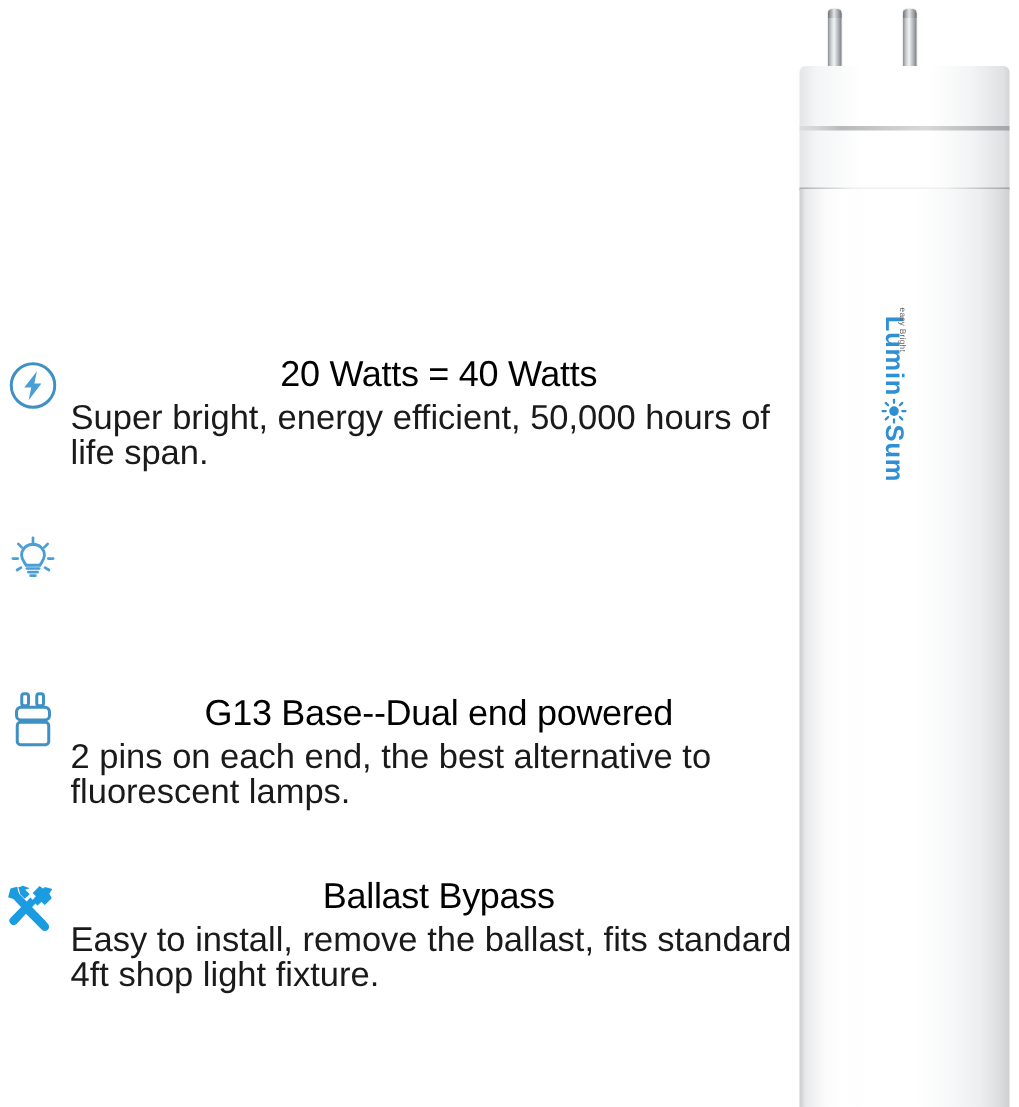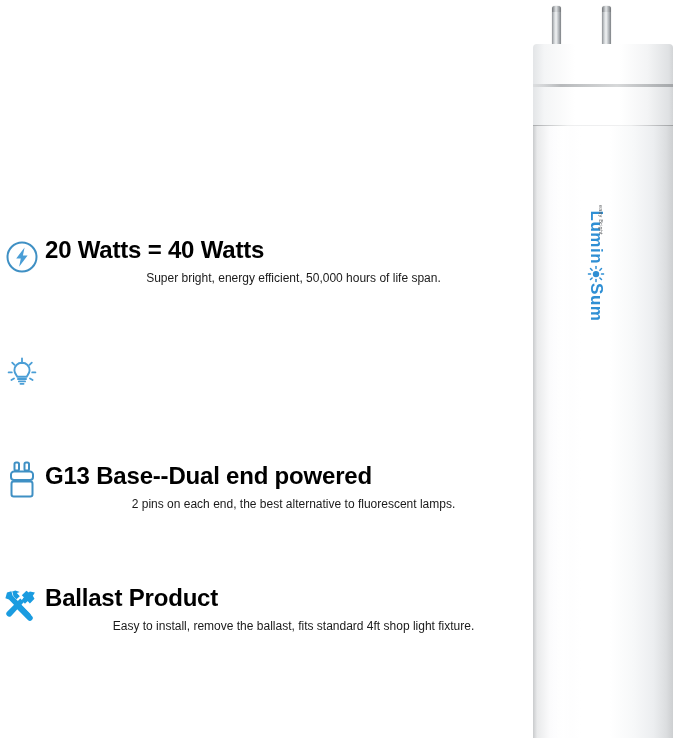--- a/index.html
+++ b/index.html
@@ -58,34 +58,34 @@
     top: 5px;
     width: 34px;
     height: 36px;
     display: block;
   }
   .feature-icon svg { display: block; }
 
   .feature-title {
     font-size: 24px;
     line-height: 30px;
-    font-weight: bold;
+    font-weight: normal;
     color: #000000;
     margin: 2px 0 2px 0;
     letter-spacing: -0.2px;
+    text-align: center;
   }
 
   .feature-desc {
-    font-size: 12px;
+    font-size: 23px;
     line-height: 23px;
     color: #1a1a1a;
     margin: 0;
     padding-left: 2px;
     max-width: 500px;
-    text-align: center;
   }
 
   
   .feature-1 .feature-title { margin-top: 2px; }
   .feature-2 .feature-icon { top: 8px; }
   .feature-3 .feature-icon { top: 0px; }
   .feature-4 .feature-icon { top: 7px; }
 
   
   .product-photo {
@@ -279,21 +279,21 @@
           </g>
           <g fill="#1b9ce0">
 
             <path d="M4.0 1.6 a5.6 5.6 0 0 0 6.9 7.2 L26.6 24.6 a2.6 2.6 0 0 1 -3.7 3.7 L7.4 12.6 A5.6 5.6 0 0 0 0.4 5.6 l3.3 3.3 l-0.9 3.0 l-3.1 0.9 Z" opacity="0"></path>
             <path d="M2.0 2.4 l4.3 -1.2 l1.4 4.6 L25.0 23.6 a2.7 2.7 0 1 1 -3.9 3.8 L3.9 9.4 L0.4 8.2 Z"></path>
             <path d="M29.9 2.6 l-5.1 -1.2 l-3.0 3.1 l-4.0 4.1 l3.6 3.6 l4.0 -4.1 l3.0 -3.1 z"></path>
             <path d="M18.9 12.0 l-3.6 -3.6 L2.1 21.8 a2.9 2.9 0 0 0 4.1 4.1 z"></path>
           </g>
         </svg>
       </span>
-      <p class="feature-title">Ballast Product</p>
+      <p class="feature-title">Ballast Bypass</p>
       <p class="feature-desc">Easy to install, remove the ballast, fits standard 4ft shop light fixture.</p>
     </div>
 
   </div>
 </div>
 
 <div class="product-photo">
   <span class="tube-pin left"></span>
   <span class="tube-pin right"></span>
   <span class="tube-cap"></span>

